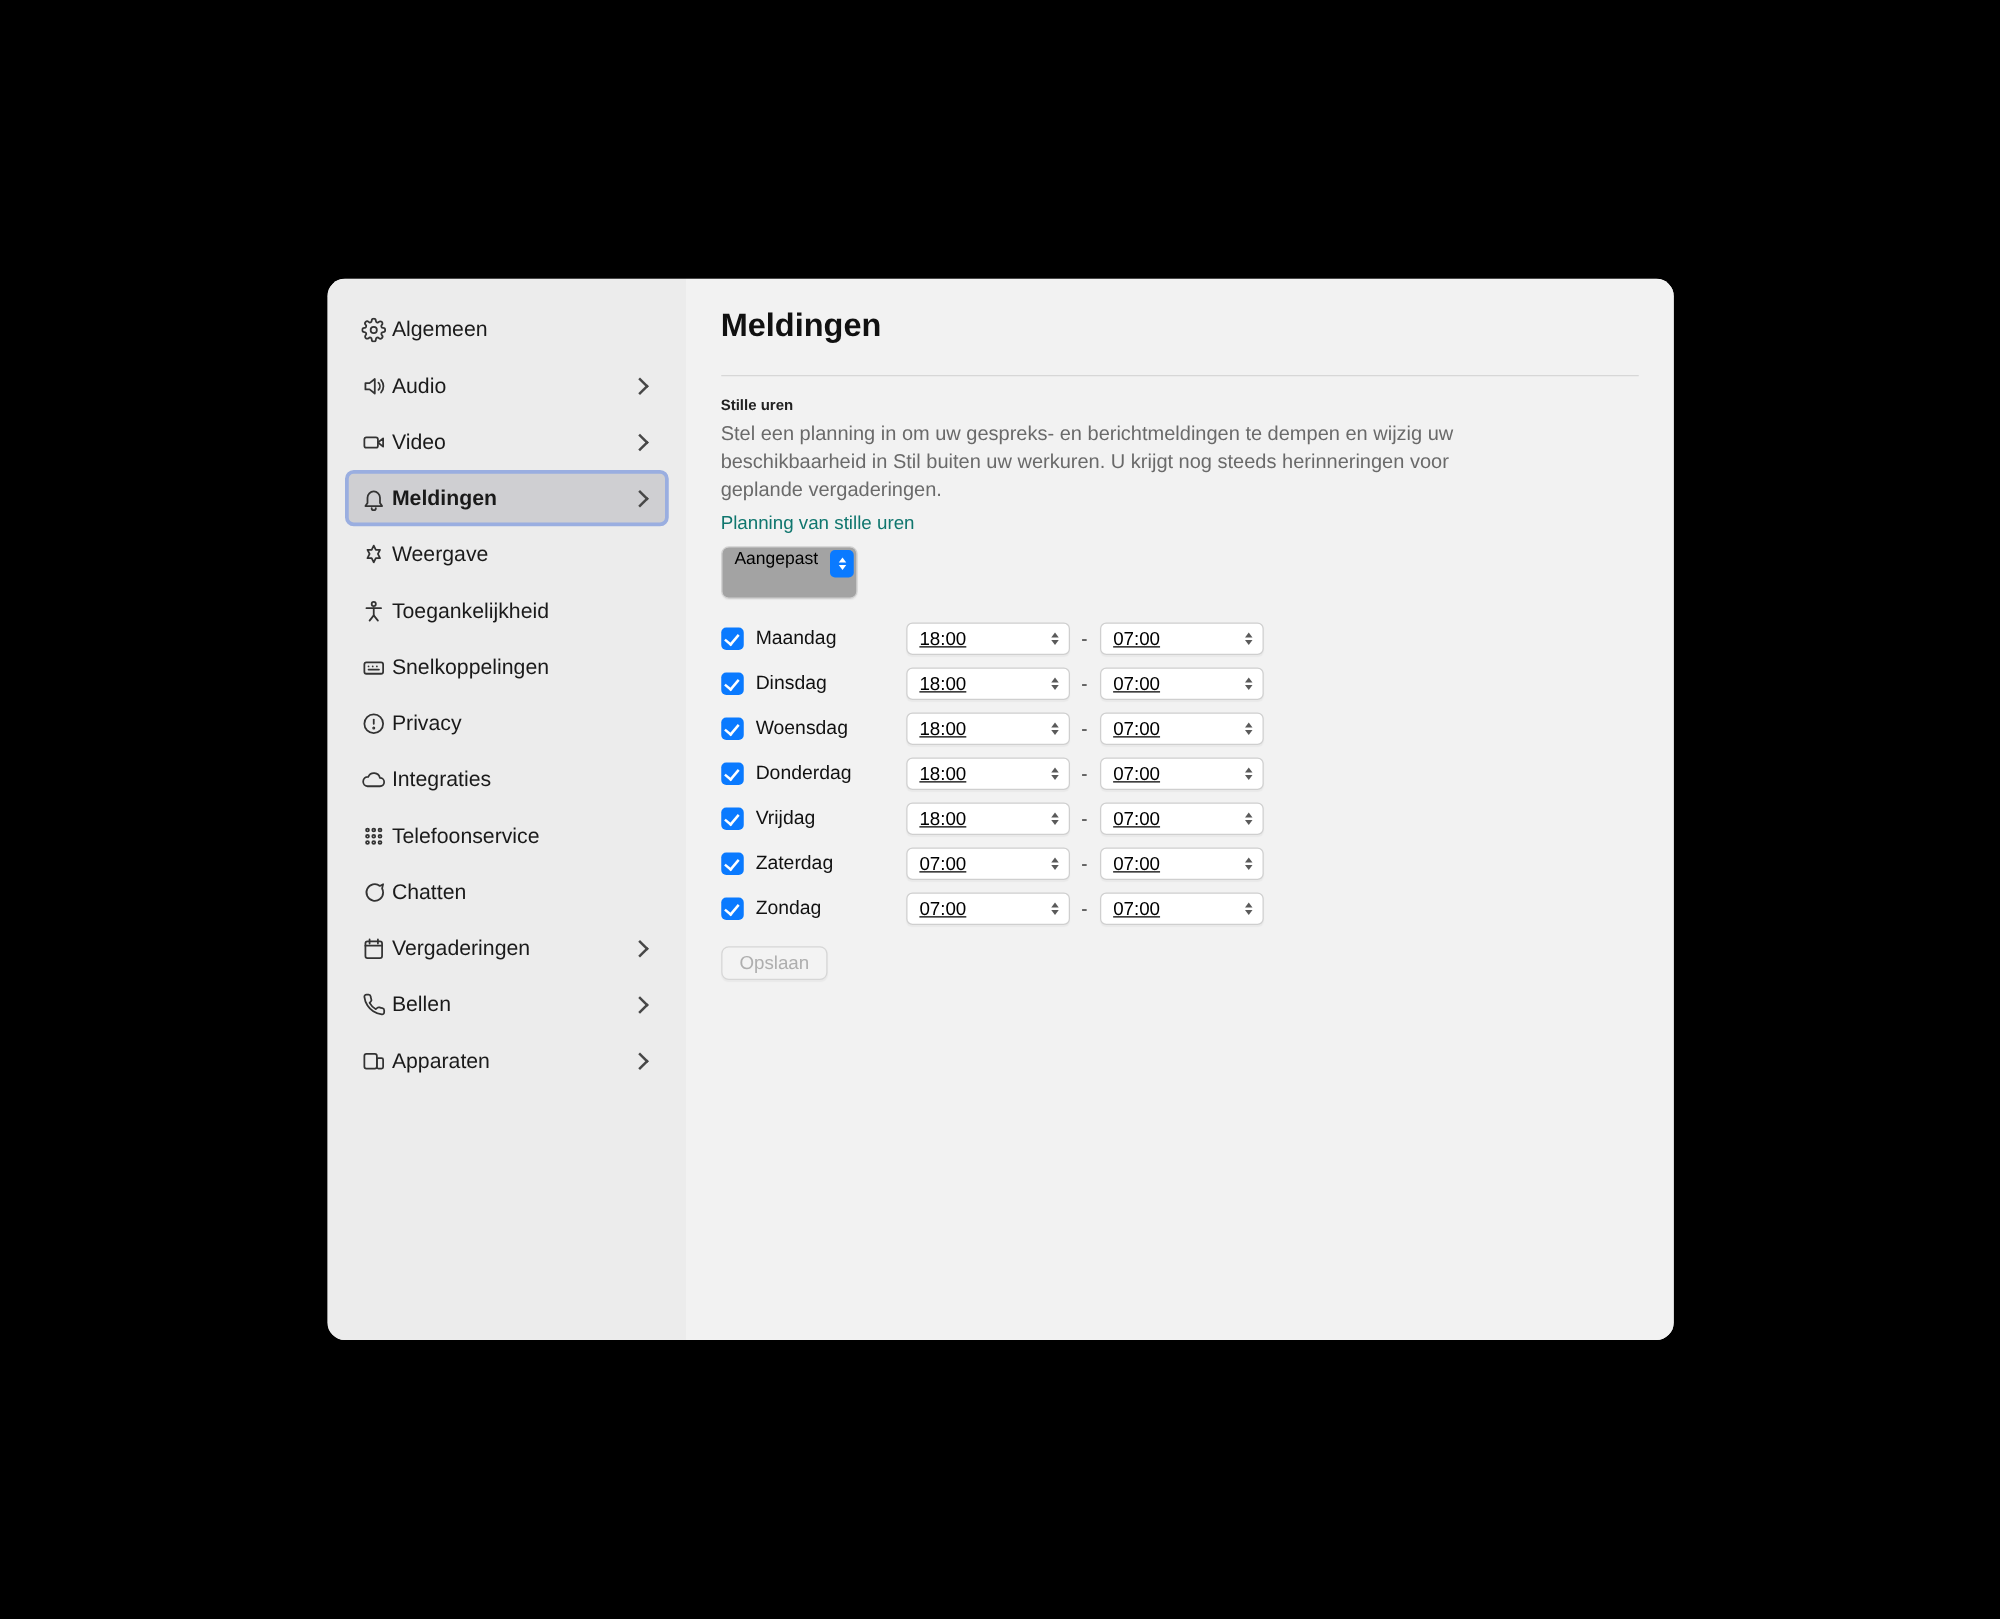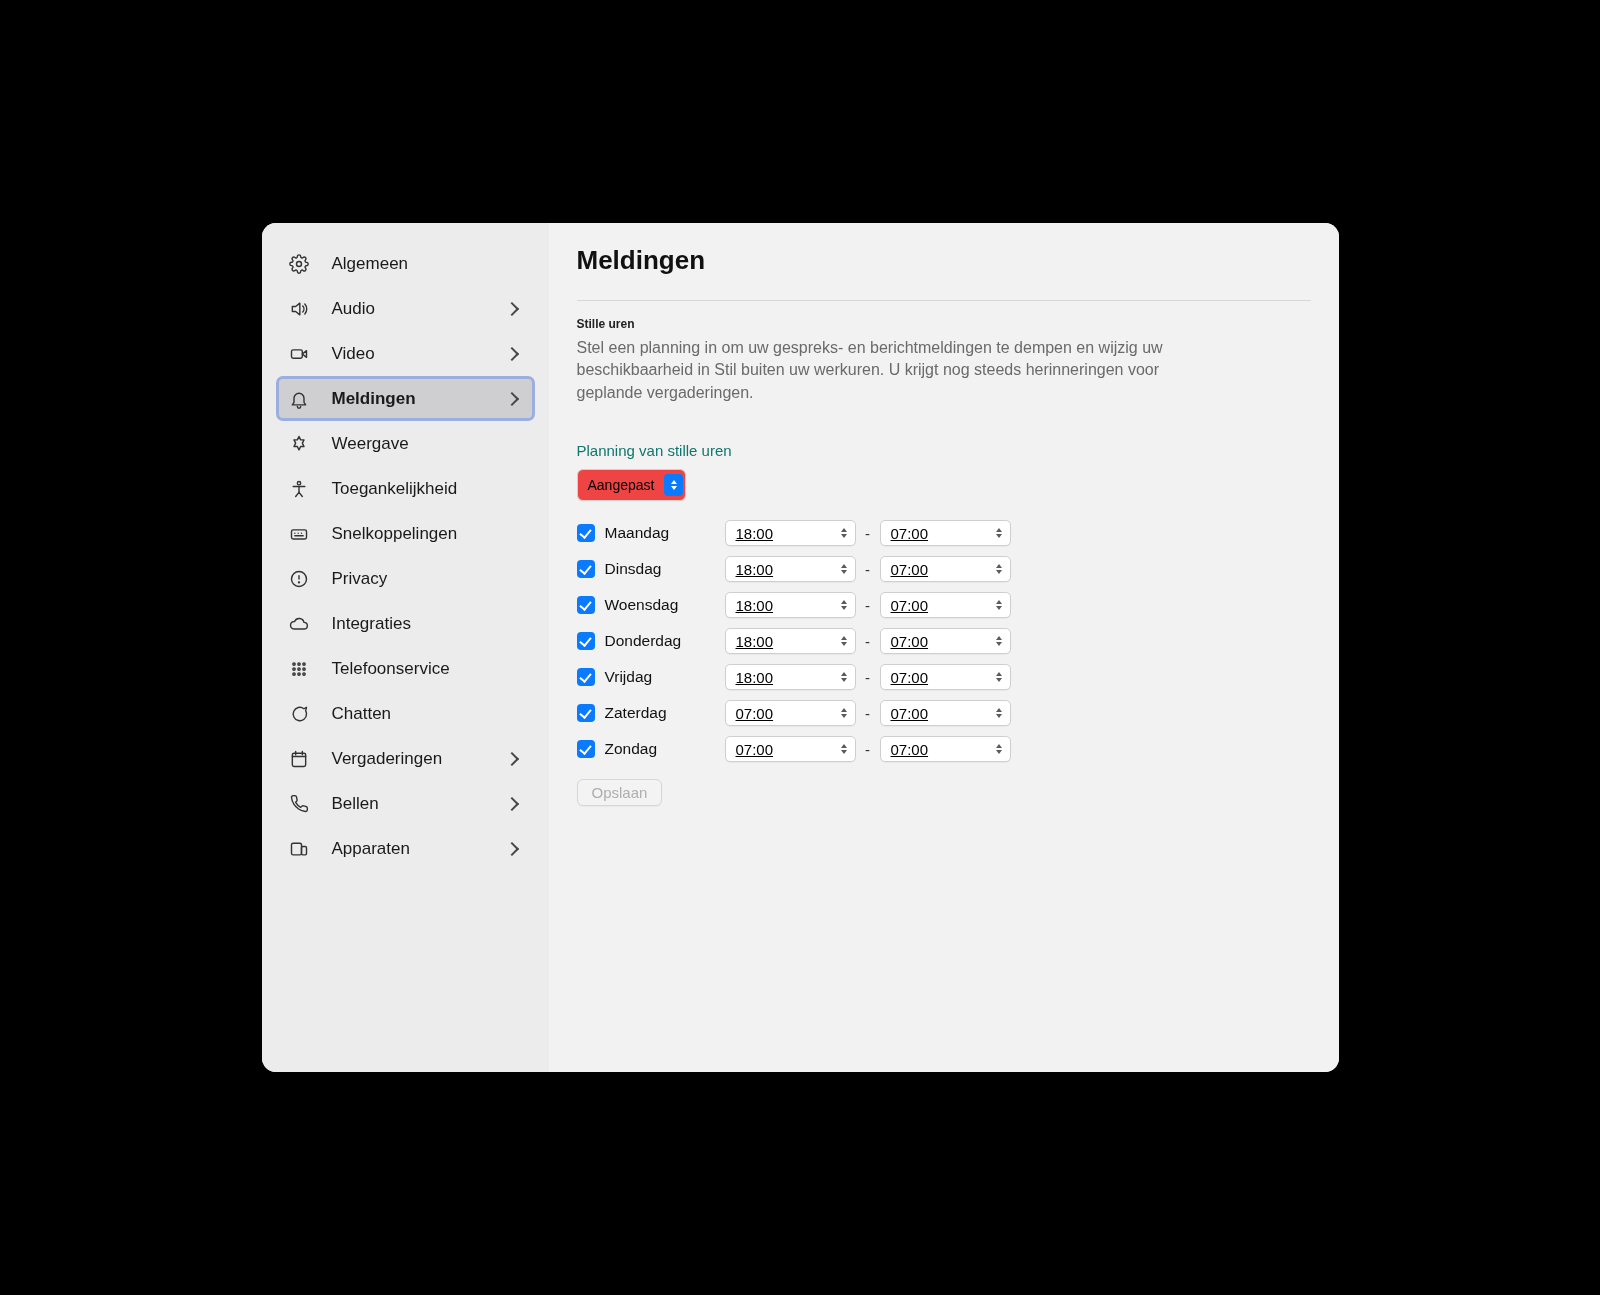--- a/index.html
+++ b/index.html
@@ -46,21 +46,21 @@
     }
     .sidebar-icon {
       width: 22px;
       height: 22px;
       flex-shrink: 0;
       display: flex;
       align-items: center;
       justify-content: center;
     }
     .sidebar-label {
-      margin-left: 22px;
+      margin-left: 4px;
       flex: 1;
     }
     .chevron {
       width: 10px;
       height: 10px;
       border-right: 2px solid #474747;
       border-bottom: 2px solid #474747;
       transform: rotate(-45deg);
       margin-right: 6px;
     }
@@ -84,35 +84,35 @@
     .section-title {
       font-weight: 700;
       font-size: 12px;
       color: #222;
       margin-bottom: 6px;
     }
     .section-desc {
       color: #6a6a6a;
       font-size: 16px;
       line-height: 1.4;
-      margin-bottom: 38px;
+      margin-bottom: 6px;
       max-width: 650px;
     }
     .sched-label {
       font-size: 15px;
       color: #0f766e;
       margin-bottom: 10px;
     }
     .dropdown {
       display: inline-flex;
-      align-items: center;
-      background: #ef4444;
+      align-items: flex-start;
+      background: #a3a3a3;
       border: 1px solid #d0d0d0;
       border-radius: 6px;
-      height: 32px;
+      height: 42px;
       padding: 0 0 0 10px;
       font-size: 14px;
       margin-bottom: 14px;
       position: relative;
       box-shadow: 0 1px 1px rgba(0,0,0,.05);
     }
     .dropdown-label { padding-right: 8px; }
     .dropdown-arrows {
       width: 19px;
       height: 22px;

